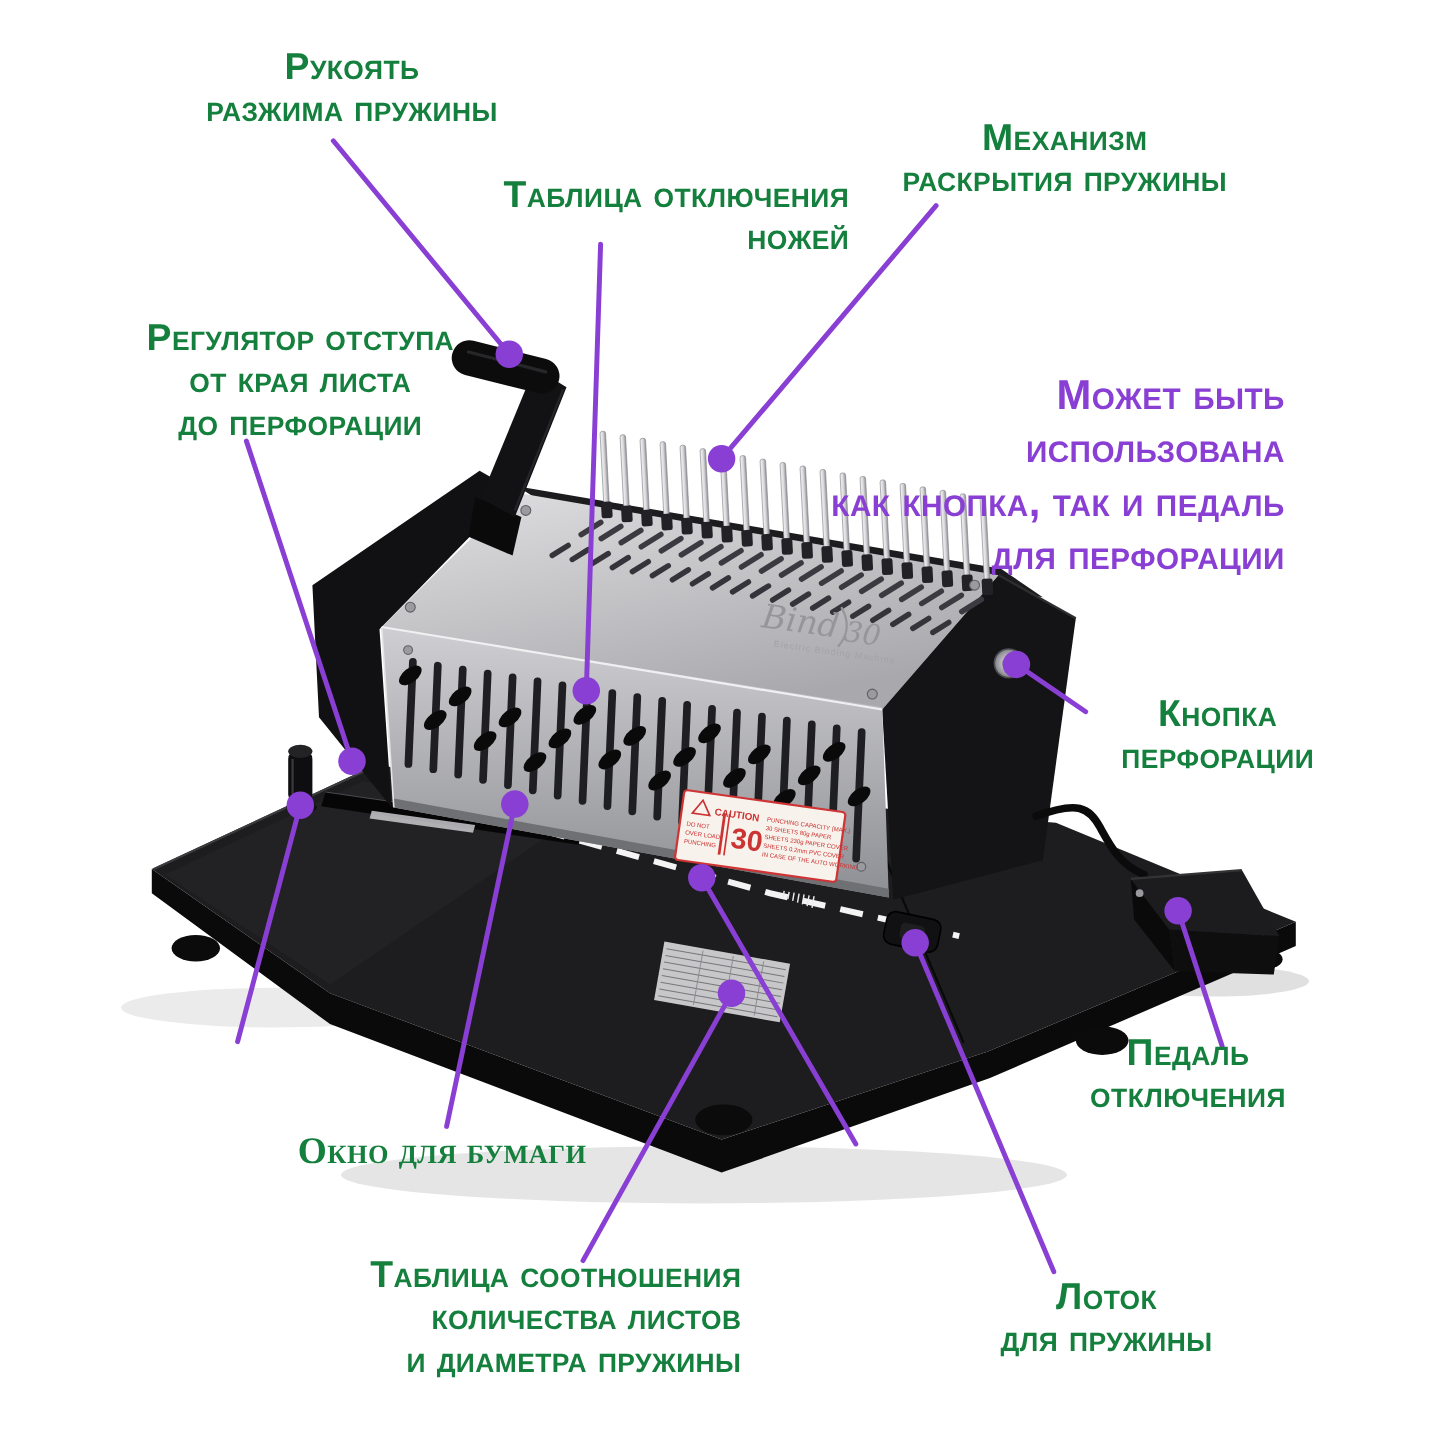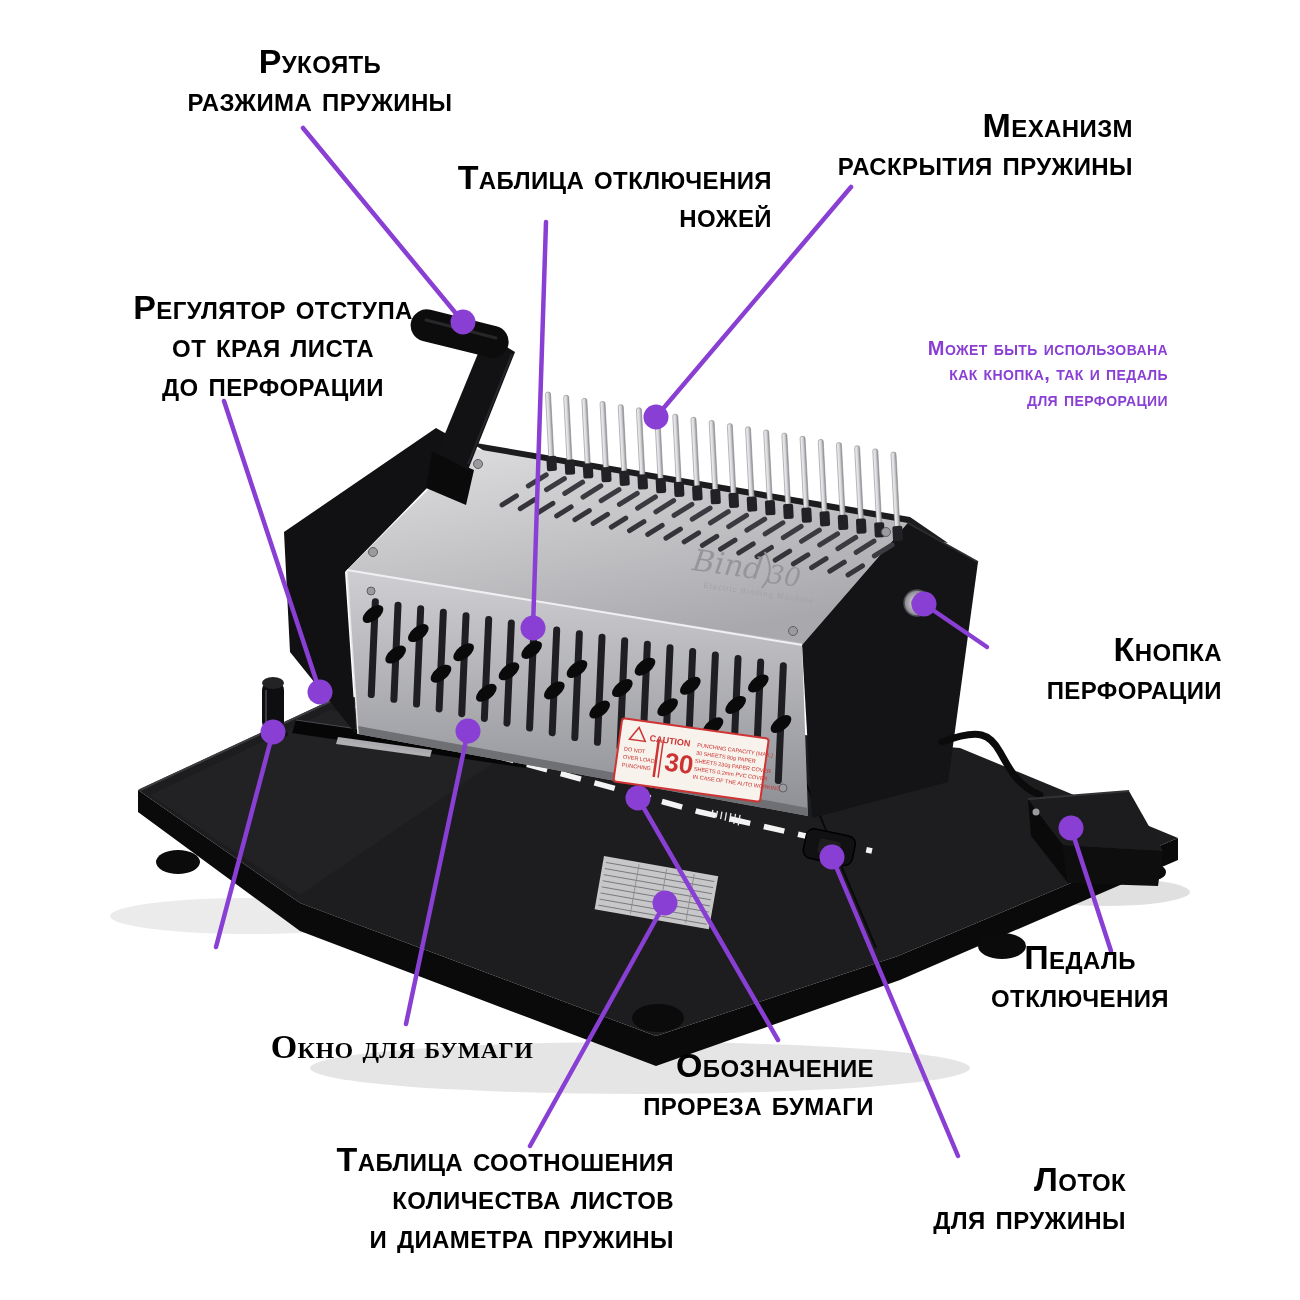--- a/index.html
+++ b/index.html
@@ -1,23 +1,23 @@
 <!DOCTYPE html>
 <html><head>
 <meta charset="utf-8">
 <style>
   html,body{margin:0;padding:0;background:#ffffff;}
   .stage{position:relative;width:1300px;height:1300px;background:#ffffff;overflow:hidden;
          font-family:"Liberation Sans",sans-serif;}
   .stage svg{position:absolute;left:0;top:0;}
   .labels{position:absolute;left:0;top:0;width:1300px;height:1300px;pointer-events:none;}
   .co{position:absolute;font-weight:600;font-size:34px;line-height:1.13;
-      font-variant:small-caps;letter-spacing:.4px;color:#000000;white-space:pre-line;}
-  .co.purple{color:#8a3fd4;font-weight:700;font-size:20px;line-height:1.27;text-align:right;}
-  .ctr{text-align:center;} .rgt{text-align:right;} .lft{text-align:right;}
+      font-variant:small-caps;letter-spacing:.4px;color:#15803d;white-space:pre-line;}
+  .co.purple{color:#8a3fd4;font-weight:700;font-size:38px;line-height:1.27;text-align:right;}
+  .ctr{text-align:center;} .rgt{text-align:right;} .lft{text-align:center;}
 </style>
 </head>
 <body>
 
 <div class="stage">
 
 <svg width="1300" height="1300" viewBox="0 0 1300 1300">
   <defs>
     <linearGradient id="gTop" x1="0" y1="0" x2="0.55" y2="1">
       <stop offset="0" stop-color="#e0e0e2"></stop>
@@ -356,22 +356,20 @@
 раскрытия пружины</div>
   <div class="co purple rgt" style="left:735px;top:336px;width:433px;">Может быть использована
 как кнопка, так и педаль
 для перфорации</div>
   <div class="co ctr" style="left:108px;top:288px;width:330px;">Регулятор отступа
 от края листа
 до перфорации</div>
   <div class="co lft" style="left:992px;top:630px;width:230px;">Кнопка
 перфорации</div>
   <div class="co ctr" style="left:262px;top:1028px;width:280px;font-family:Liberation Serif, serif;">Окно для бумаги</div>
-  <div class="co rgt" style="left:590px;top:1046px;width:284px;">Обозначение
-прореза бумаги</div>
   <div class="co rgt" style="left:292px;top:1140px;width:382px;">Таблица соотношения
 количества листов
 и диаметра пружины</div>
   <div class="co lft" style="left:886px;top:1160px;width:240px;">Лоток
 для пружины</div>
   <div class="co ctr" style="left:952px;top:938px;width:256px;">Педаль
 отключения</div>
 </div>
 
 </div>

